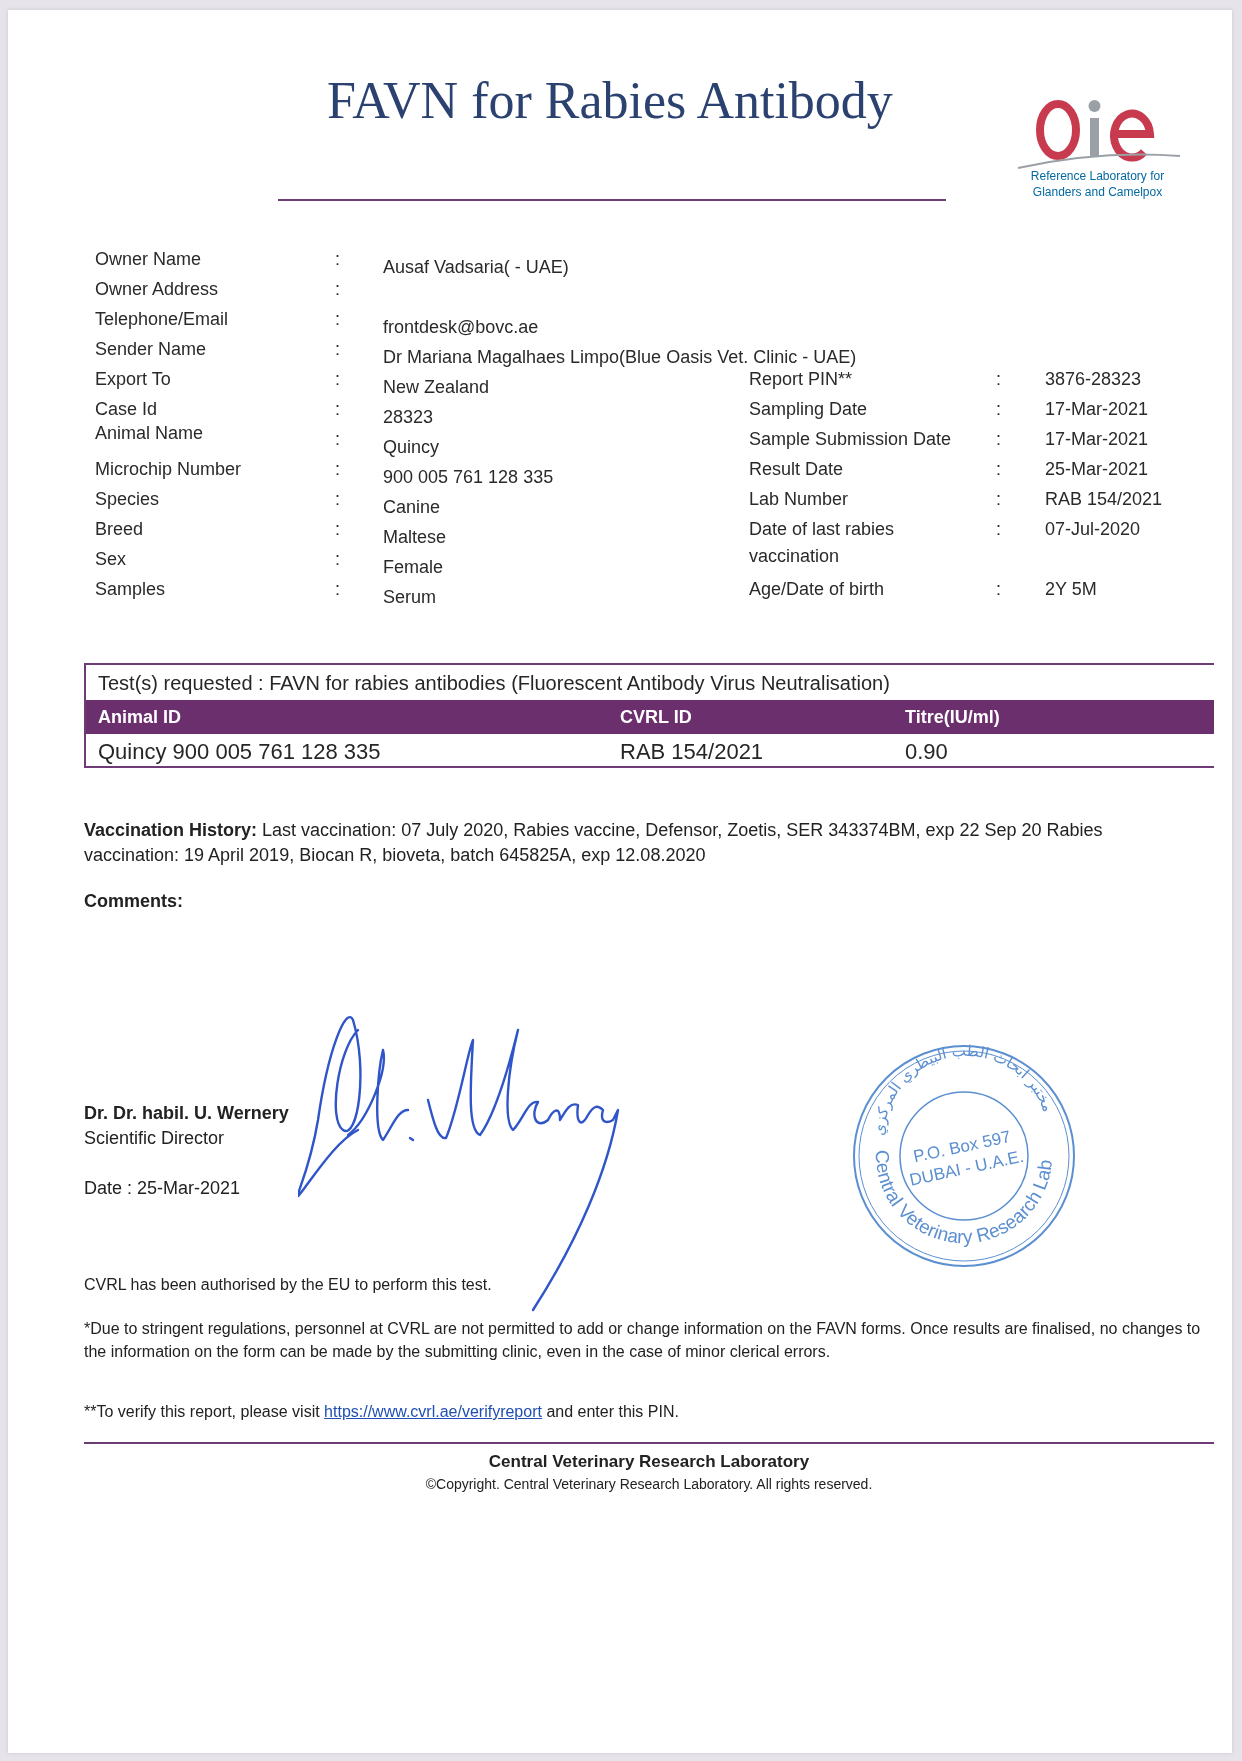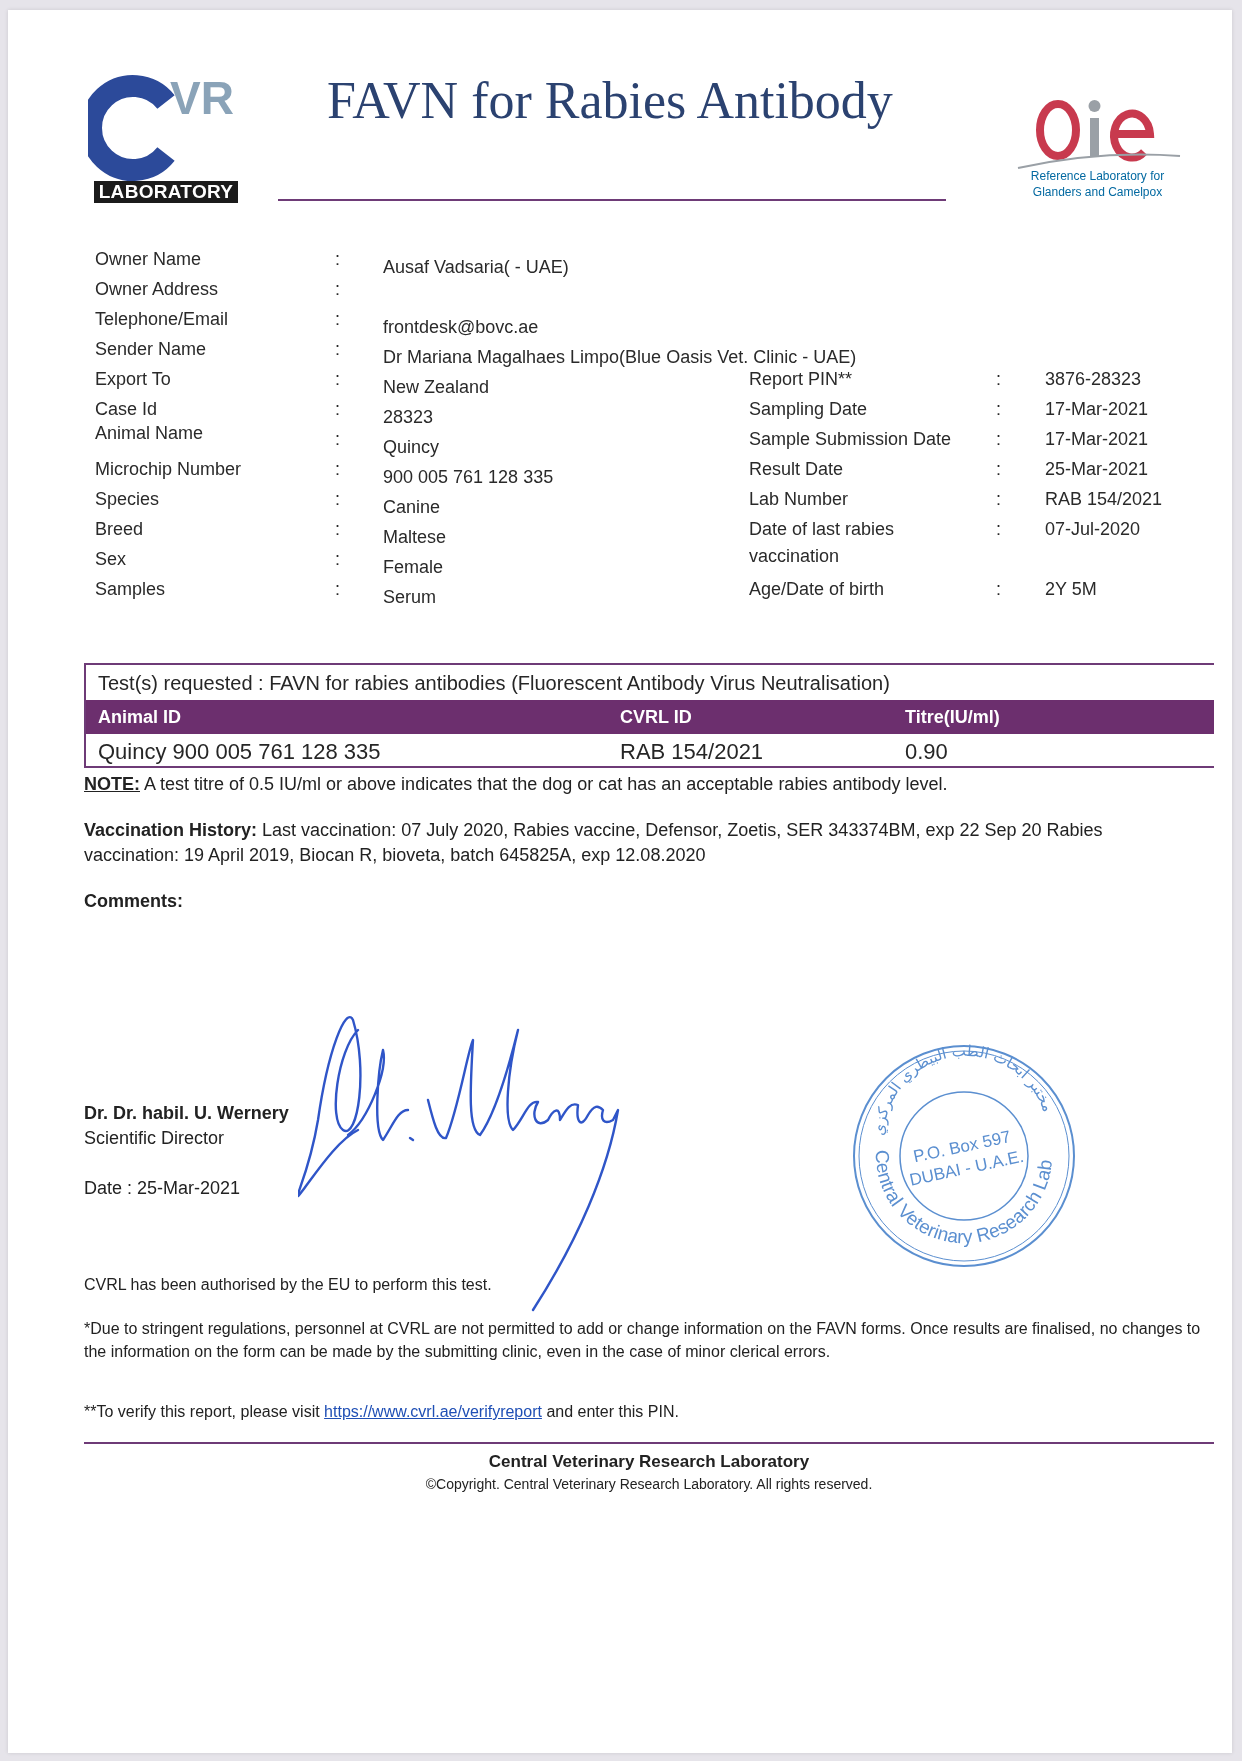--- a/index.html
+++ b/index.html
@@ -83,27 +83,20 @@
   .footer { left: 76px; top: 1440px; width: 1130px; text-align: center; color: #222; }
   .footer .f1 { font-size: 17px; font-weight: bold; line-height: 24px; }
   .footer .f2 { font-size: 16px; line-height: 23px; }
   .footer .f3 { font-size: 14px; line-height: 20px; }
 </style>
 </head>
 <body>
 
 <div class="page">
 
-  <div class="abs cvr-logo">
-    <svg width="155" height="110" viewBox="0 0 155 110">
-      <path d="M78 30 A42 42 0 1 0 78 82" fill="none" stroke="#2c4a9a" stroke-width="22"></path>
-      <text x="82" y="42" font-family="Liberation Sans, sans-serif" font-size="46" font-weight="bold" fill="#8aa3b8">VR</text>
-    </svg>
-    <div class="lab">LABORATORY</div>
-  </div>
 
   <div class="abs title">
     <div>FAVN for Rabies Antibody</div>
   </div>
   <div class="abs title-rule"></div>
 
   <div class="abs oie">
     <svg width="175" height="80" viewBox="0 0 175 80">
       <ellipse cx="48" cy="38" rx="18" ry="26" fill="none" stroke="#c83a4e" stroke-width="8"></ellipse>
       <rect x="80" y="26" width="9" height="38" fill="#9aa0a6"></rect>
@@ -208,21 +201,20 @@
       <span style="left:819px">Titre(IU/ml)</span>
     </div>
     <div class="tbl-row">
       <span style="left:90px; top:731px">Quincy 900 005 761 128 335</span>
       <span style="left:612px; top:731px">RAB 154/2021</span>
       <span style="left:897px; top:731px">0.90</span>
     </div>
     <div class="abs tbl-bottom"></div>
   </div>
 
-  <div class="abs note"><u>NOTE:</u><span> A test titre of 0.5 IU/ml or above indicates that the dog or cat has an acceptable rabies antibody level.</span></div>
 
   <div class="abs vacc"><span class="bold">Vaccination History:</span><span> Last vaccination: 07 July 2020, Rabies vaccine, Defensor, Zoetis, SER 343374BM, exp 22 Sep 20 Rabies vaccination: 19 April 2019, Biocan R, bioveta, batch 645825A, exp 12.08.2020</span></div>
 
   <div class="abs comments">Comments:</div>
 
   <div class="abs sign-name">Dr. Dr. habil. U. Wernery</div>
   <div class="abs sign-role">Scientific Director</div>
   <div class="abs sign-date">Date : 25-Mar-2021</div>
 
   <div class="abs signature">

